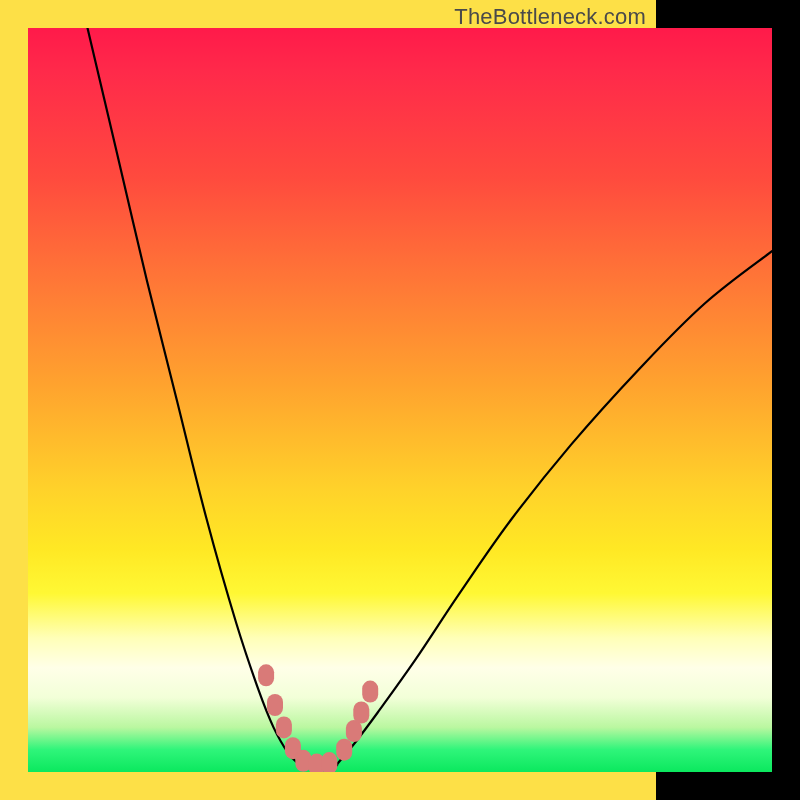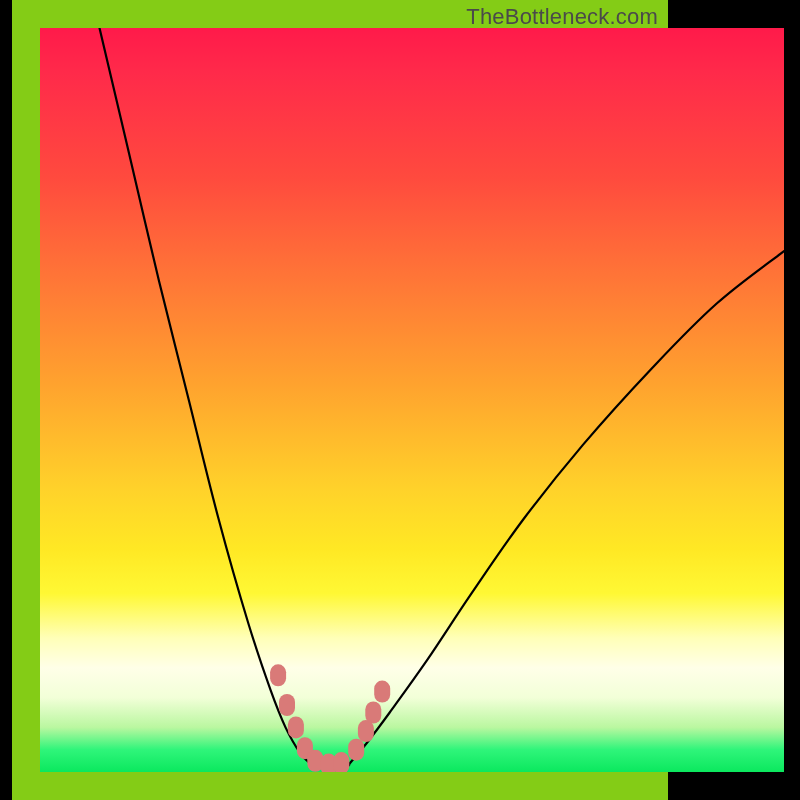--- a/index.html
+++ b/index.html
@@ -6,23 +6,23 @@
     margin: 0;
     padding: 0;
     width: 800px;
     height: 800px;
     background: #000;
     overflow: hidden;
     font-family: Arial, Helvetica, sans-serif;
   }
   .frame {
     position: absolute;
-    left: 12px; top: 0;
+    left: 0; top: 0;
     width: 656px; height: 800px;
-    background: #84cc16;
+    background: #fde047;
   }
   .plot-area {
     position: absolute;
     left: 28px;
     top: 28px;
     width: 744px;
     height: 744px;
     
     background: linear-gradient(
       to bottom,

